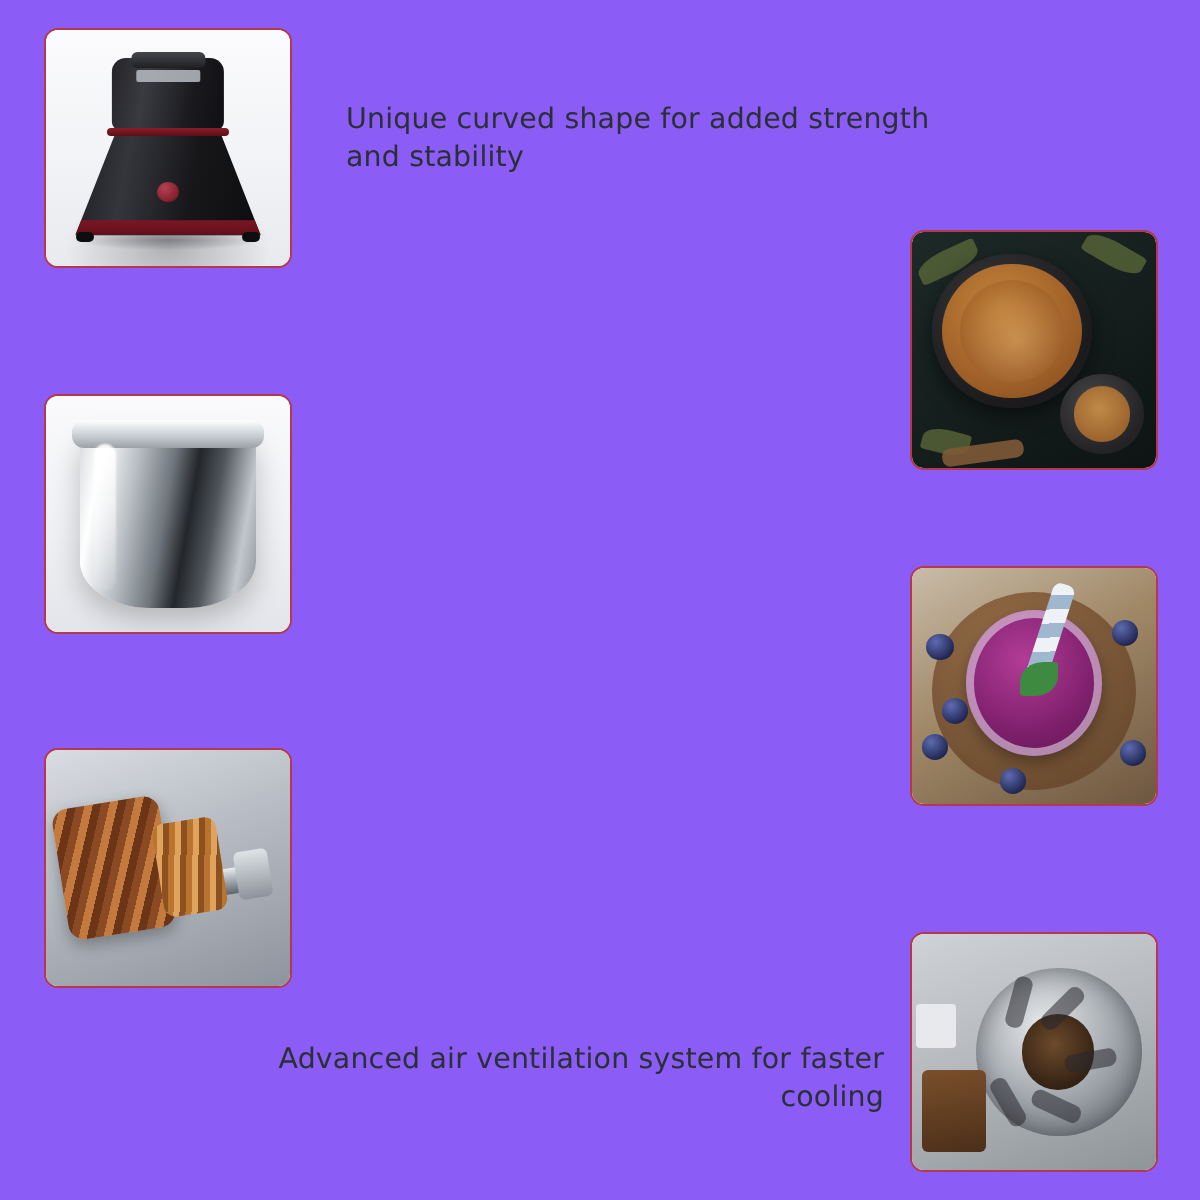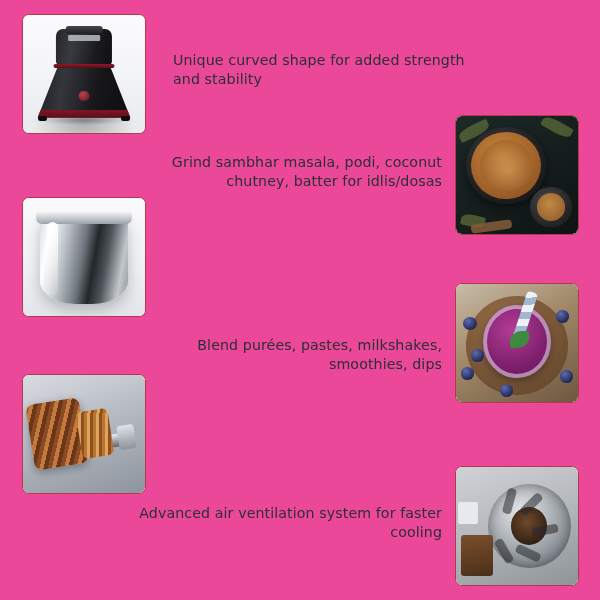--- a/index.html
+++ b/index.html
@@ -11,21 +11,21 @@
     height: 600px;
     background: #dfe2e9;
     font-family: "DejaVu Sans", sans-serif;
     overflow: hidden;
     position: relative;
   }
   .page {
     position: relative;
     width: 600px;
     height: 600px;
-    background: #ec4899;
+    background: #8b5cf6;
   }
 
   .thumb {
     position: absolute;
     border-radius: 7px;
     overflow: hidden;
     box-sizing: border-box;
     border: 1.6px solid #b33a4a;
     background: #ffffff;
   }
@@ -452,21 +452,20 @@
         <div class="ms-leaf b"></div>
         <div class="ms-leaf c"></div>
         <div class="ms-bowl">
             <div class="ms-powder"></div>
           </div>
         <div class="ms-small"></div>
         <div class="ms-spoon"></div>
       </div>
     </div>
   </div>
-  <div class="caption cap-right" style="left:122px; top:153px; width:320px;">Grind sambhar masala, podi, coconut chutney, batter for idlis/dosas</div>
 
   <div class="thumb" style="left:22px; top:197px; width:124px; height:120px;">
     <div class="inner">
       <div class="img-jar">
         <div class="jar-body"></div>
         <div class="jar-rim"></div>
         <div class="jar-gloss"></div>
       </div>
     </div>
   </div>
@@ -480,21 +479,20 @@
         <div class="sm-mint"></div>
         <div class="berry b1"></div>
         <div class="berry b2"></div>
         <div class="berry b3"></div>
         <div class="berry b4"></div>
         <div class="berry b5"></div>
         <div class="berry b6"></div>
       </div>
     </div>
   </div>
-  <div class="caption cap-right" style="left:122px; top:336px; width:320px;">Blend purées, pastes, milkshakes, smoothies, dips</div>
 
   <div class="thumb" style="left:22px; top:374px; width:124px; height:120px;">
     <div class="inner">
       <div class="img-armature">
         <div class="arm-shaft"></div>
         <div class="arm-core"></div>
         <div class="arm-comm"></div>
         <div class="arm-nut"></div>
       </div>
     </div>
@@ -507,15 +505,15 @@
         <div class="vent-slot s1"></div>
         <div class="vent-slot s2"></div>
         <div class="vent-slot s3"></div>
         <div class="vent-slot s4"></div>
         <div class="vent-slot s5"></div>
         <div class="vent-block"></div>
         <div class="vent-strip"></div>
       </div>
     </div>
   </div>
-  <div class="caption cap-right" style="left:122px; top:504px; width:320px;">Advanced air ventilation system for faster cooling</div>
+  <div class="caption cap-right" style="left:122px; top:521px; width:320px;">Advanced air ventilation system for faster cooling</div>
 
 </div>
 
 </body></html>

